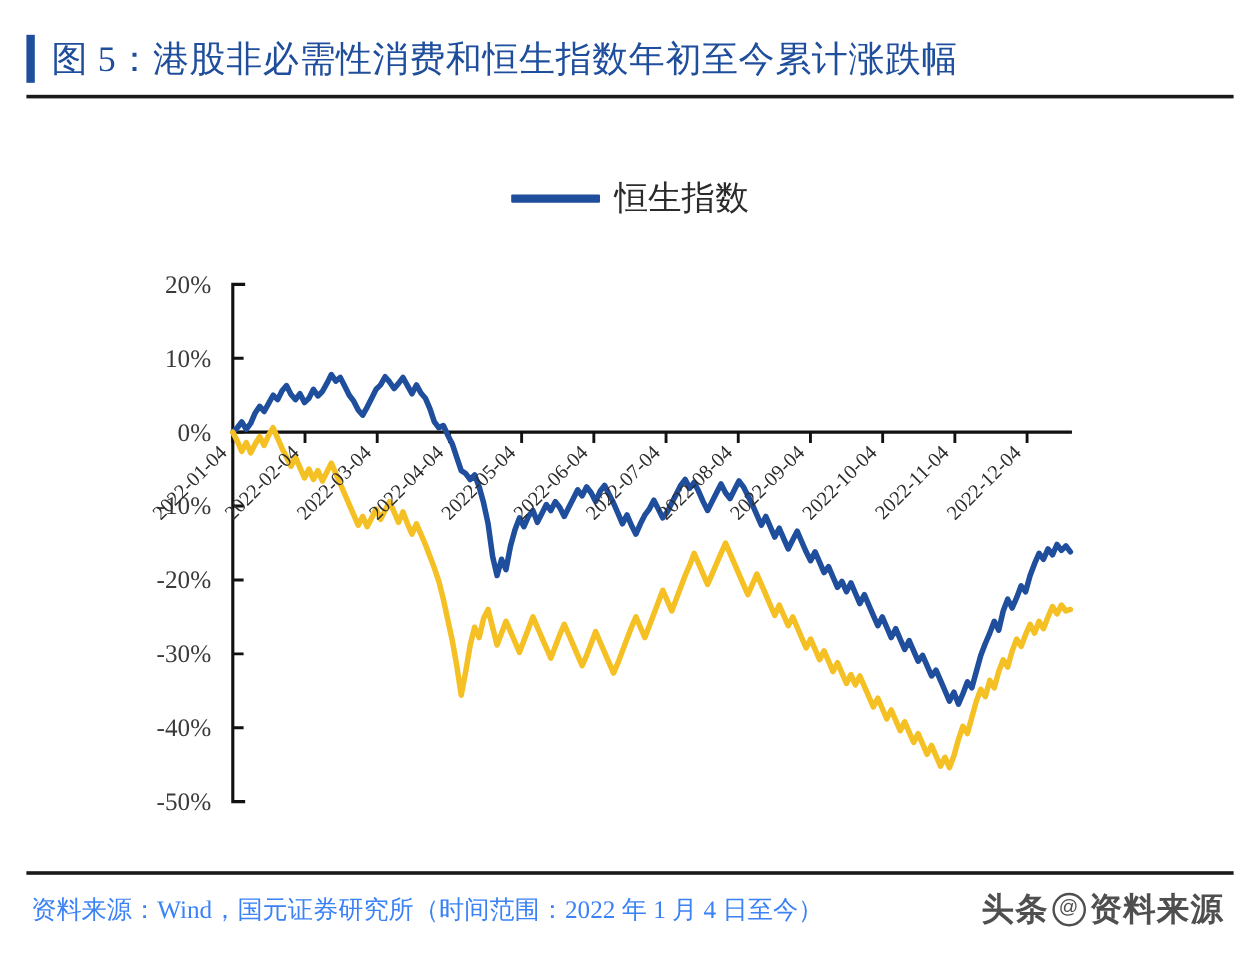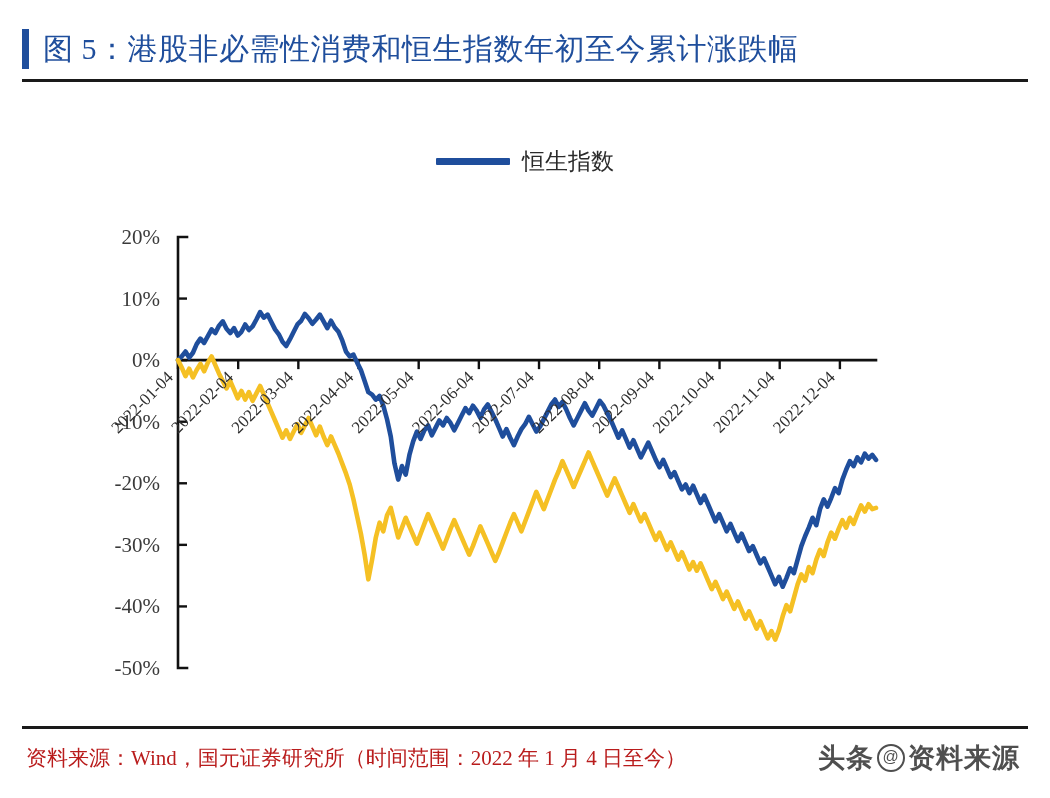--- a/index.html
+++ b/index.html
@@ -69,29 +69,29 @@
     align-items: center;
     gap: 12px;
   }
   .legend-swatch {
     width: 74px;
     height: 7px;
     border-radius: 1px;
   }
   .legend-label {
     font-family: Liberation Sans, sans-serif;
-    font-size: 23px;
+    font-size: 28px;
     color: #2b2b2b;
     white-space: nowrap;
   }
 
   
   .plot-wrap {
     position: absolute;
-    left: 0;
+    left: 16px;
     top: 200px;
     width: 966px;
     height: 500px;
   }
   .plot-svg {
     display: block;
   }
   .ytick-label {
     font-family: "Liberation Serif", "DejaVu Serif", serif;
     font-size: 21px;
@@ -127,21 +127,21 @@
     width: 1006px;
     height: 3px;
     background: #1a1a1a;
   }
   .fig-source {
     position: absolute;
     left: 26px;
     top: 744px;
     font-family: "Liberation Serif", "DejaVu Serif", serif;
     font-size: 21px;
-    color: #b91c1c;
+    color: #3b82f6;
     white-space: nowrap;
   }
   .watermark {
     position: absolute;
     left: 818px;
     top: 740px;
     font-family: "Liberation Sans", "DejaVu Sans", sans-serif;
     font-size: 27px;
     font-weight: bold;
     color: rgba(40,40,40,0.82);

